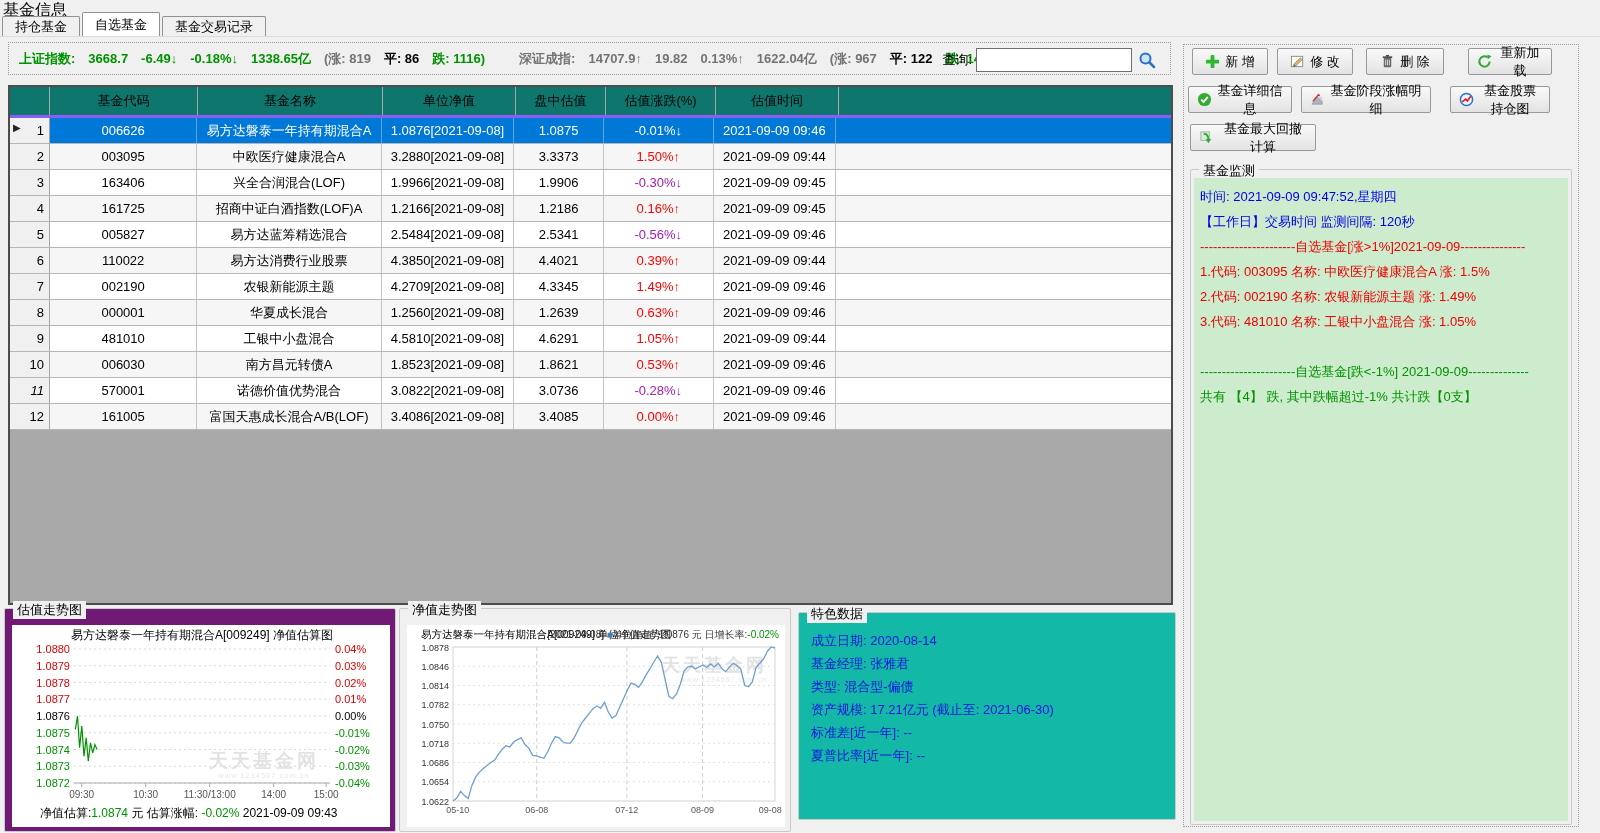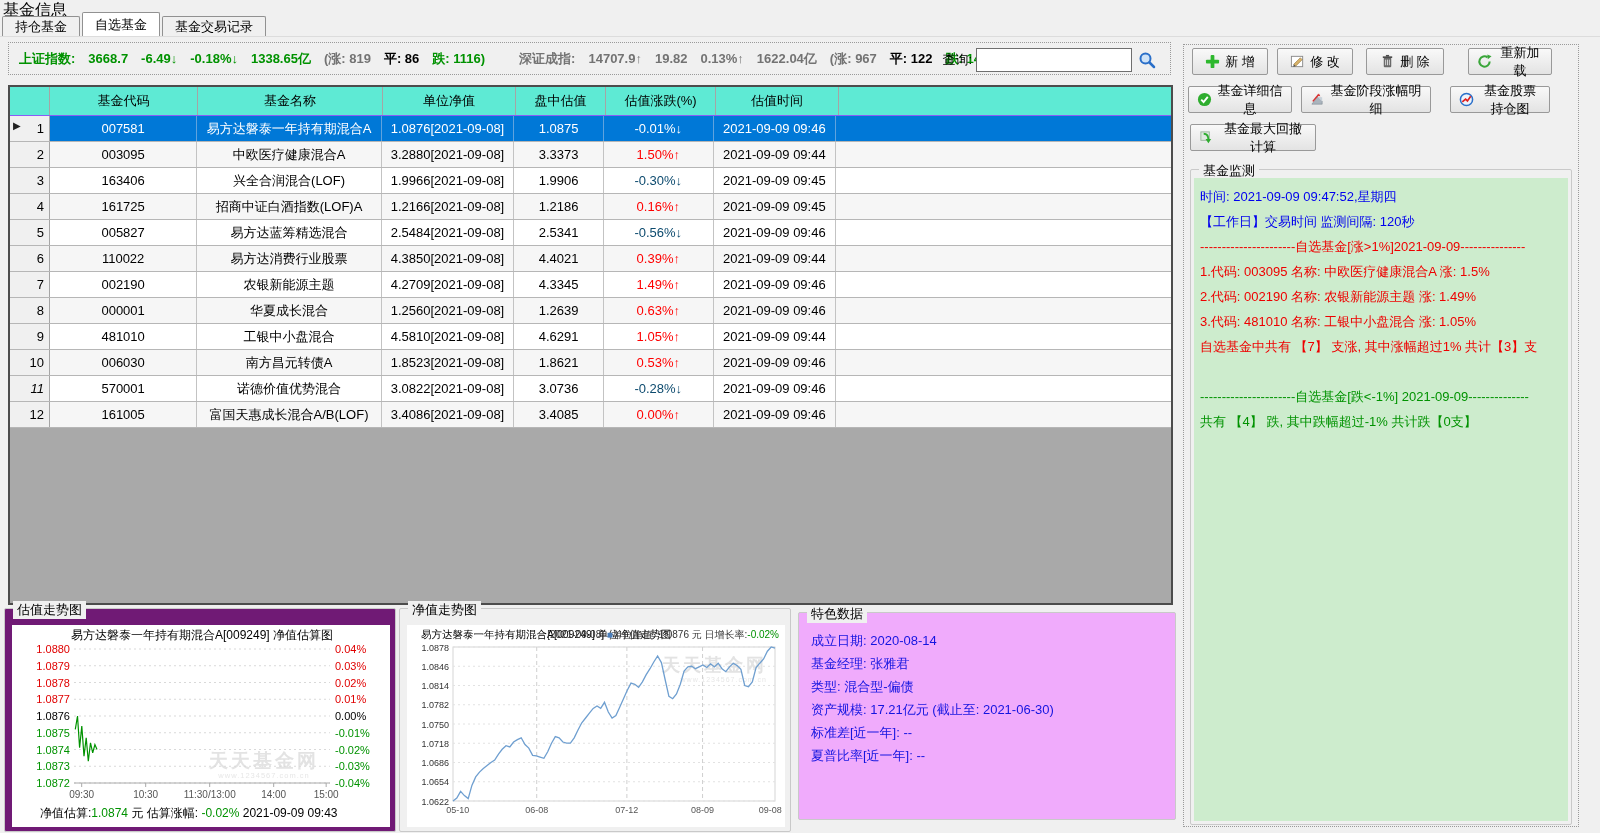--- a/index.html
+++ b/index.html
@@ -21,32 +21,32 @@
   .seg{margin-right:13px}
   .c-green{color:#009200}.c-red{color:#737373}.c-black{color:#000;}
   .querywrap{position:absolute;right:14px;top:5px;display:flex;align-items:center;font-weight:normal}
   .querywrap label{margin-right:4px}
   .querywrap input{width:150px;height:20px;border:1px solid #6f6f6f;background:#fff;outline:none;font-size:13px}
   .search-ico{margin-left:6px;cursor:pointer}
 
   
   .fund-table{left:8px;top:85px;width:1165px;height:520px;border:2px solid #4c4c4c;box-sizing:border-box;
               background:#a9a9a9;display:flex;flex-direction:column;overflow:hidden}
-  .t-header{display:flex;height:28px;background:#5eead4;border-bottom:1px solid #8b5cf6;flex:none}
+  .t-header{display:flex;height:28px;background:#0f766e;border-bottom:3px solid #8b5cf6;flex:none}
   .t-header .cell{display:flex;align-items:center;justify-content:center;border-right:1px solid #a5a5a5;
                   box-sizing:border-box;font-size:13px;height:100%}
   .trow{display:flex;height:25px;background:#fff;border-bottom:1px solid #b6b6b6;flex:none}
   .trow.alt{background:#f6f6f6}
   .trow .cell{display:flex;align-items:center;justify-content:center;border-right:1px solid #c3c3c3;
               box-sizing:border-box;font-size:13px;height:100%;overflow:hidden;white-space:nowrap}
   .trow.sel .cell{background:#0078d7;color:#fff;border-right-color:#5fa3de}
   .trow .cell.rowsel, .trow.sel .cell.rowsel{background:#f0f0f0;color:#000;justify-content:flex-end;
               padding-right:5px;position:relative;border-right:1px solid #a5a5a5}
   .rowsel .mark{position:absolute;left:3px;top:4px;font-size:10px;color:#222}
-  .cell.up{color:#ff0000}.cell.down{color:#0c4a6e}
+  .cell.up{color:#ff0000}.cell.down{color:#a21caf}
   .trow.sel .cell.up,.trow.sel .cell.down{color:#fff}
   .t-filler{flex:1;background:#a9a9a9}
 
   
   .toolpanel{left:1183px;top:44px;width:396px;height:783px;border:1px dotted #9a9a9a;box-sizing:border-box}
   .btn{position:absolute;height:27px;background:linear-gradient(#f9f9f9,#e3e3e3);border:1px solid #999;
        border-radius:2px;display:flex;align-items:center;justify-content:center;gap:5px;font-size:13px;
        font-family:"Liberation Sans",sans-serif;cursor:pointer;padding:0 8px;box-sizing:border-box}
   .btn svg{flex:none}
 
@@ -58,21 +58,21 @@
   .monitor-area{position:absolute;left:3px;top:8px;right:3px;bottom:3px;background:#cdeccd;overflow:hidden;
                 padding:6px 6px 0 6px}
   .mline{line-height:25px;font-size:13px;white-space:nowrap;overflow:hidden}
   .m-blue{color:#0000ee}.m-red{color:#ee0000}.m-green{color:#009200}
 
   .est-group{left:4px;top:608px;width:392px;height:224px;background:#701a75}
   .nav-group{left:399px;top:608px;width:392px;height:224px;background:#f0f0f0}
   .chartbox{position:absolute;left:7px;top:16px;width:378px;background:#fff}
   svg text{font-family:"Liberation Sans",sans-serif}
 
-  .feat-group{left:798px;top:612px;width:378px;height:208px;background:#f0abfc}
+  .feat-group{left:798px;top:612px;width:378px;height:208px;background:#14b8a6}
   .featlines{position:absolute;left:12px;top:16px;right:8px}
   .fline{line-height:23px;font-size:13px;color:#1414e0;white-space:nowrap;overflow:hidden}
 </style>
 </head>
 <body>
 
 <div class="abs app-label">基金信息</div>
 <div class="abs tabstrip">
   <div class="tab">持仓基金</div>
   <div class="tab active">自选基金</div>
@@ -113,21 +113,21 @@
       <div class="cell" style="width:148px">基金代码</div>
       <div class="cell" style="width:185px">基金名称</div>
       <div class="cell" style="width:133px">单位净值</div>
       <div class="cell" style="width:90px">盘中估值</div>
       <div class="cell" style="width:110px">估值涨跌(%)</div>
       <div class="cell" style="width:123px">估值时间</div>
     </div>
   <div id="t-rows">
       <div class="trow sel">
       <div class="cell rowsel" style="width: 40px;"><span class="mark">▶</span>1</div>
-      <div class="cell" style="width:148px">007581</div>
+      <div class="cell" style="width:148px">006626</div>
       <div class="cell" style="width:185px">易方达磐泰一年持有期混合A</div>
       <div class="cell" style="width:133px">1.0876[2021-09-08]</div>
       <div class="cell" style="width:90px">1.0875</div>
       <div class="cell down" style="width:110px">-0.01%↓</div>
       <div class="cell" style="width:123px">2021-09-09 09:46</div>
       <div class="cell" style="width:336px;border-right:none"></div>
     </div>
       <div class="trow alt">
       <div class="cell rowsel" style="width: 40px;">2</div>
       <div class="cell" style="width:148px">003095</div>
@@ -311,21 +311,20 @@
 
 <div class="group monitor-group">
   <span class="glabel">基金监测</span>
   <div class="monitor-area" id="monitor-lines">
       <div class="mline m-blue">时间: 2021-09-09 09:47:52,星期四</div>
       <div class="mline m-blue">【工作日】交易时间 监测间隔: 120秒</div>
       <div class="mline m-red">----------------------自选基金[涨&gt;1%]2021-09-09---------------</div>
       <div class="mline m-red">1.代码: 003095 名称: 中欧医疗健康混合A  涨: 1.5%</div>
       <div class="mline m-red">2.代码: 002190 名称: 农银新能源主题  涨: 1.49%</div>
       <div class="mline m-red">3.代码: 481010 名称: 工银中小盘混合  涨: 1.05%</div>
-      <div class="mline m-red">自选基金中共有 【7】 支涨, 其中涨幅超过1% 共计【3】支</div>
       <div class="mline m-red">&nbsp;</div>
       <div class="mline m-green">----------------------自选基金[跌&lt;-1%] 2021-09-09--------------</div>
       <div class="mline m-green">共有 【4】 跌, 其中跌幅超过-1% 共计跌【0支】</div>
     </div>
 </div>
 
 <div class="group est-group">
   <span class="glabel">估值走势图</span>
   <div class="chartbox" id="est-chart" style="height:202px"><svg width="378" height="202" viewBox="0 0 378 202">
         <text x="190" y="14" font-size="12" text-anchor="middle" fill="#000">易方达磐泰一年持有期混合A[009249] 净值估算图</text>

